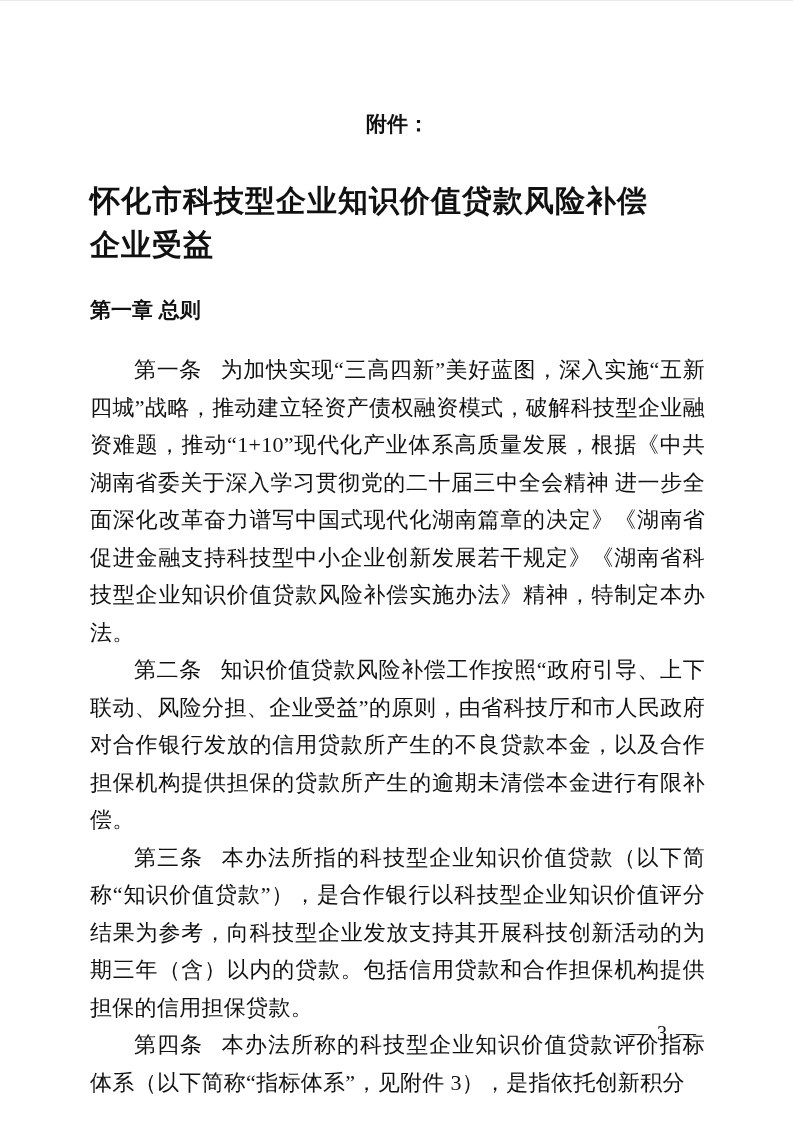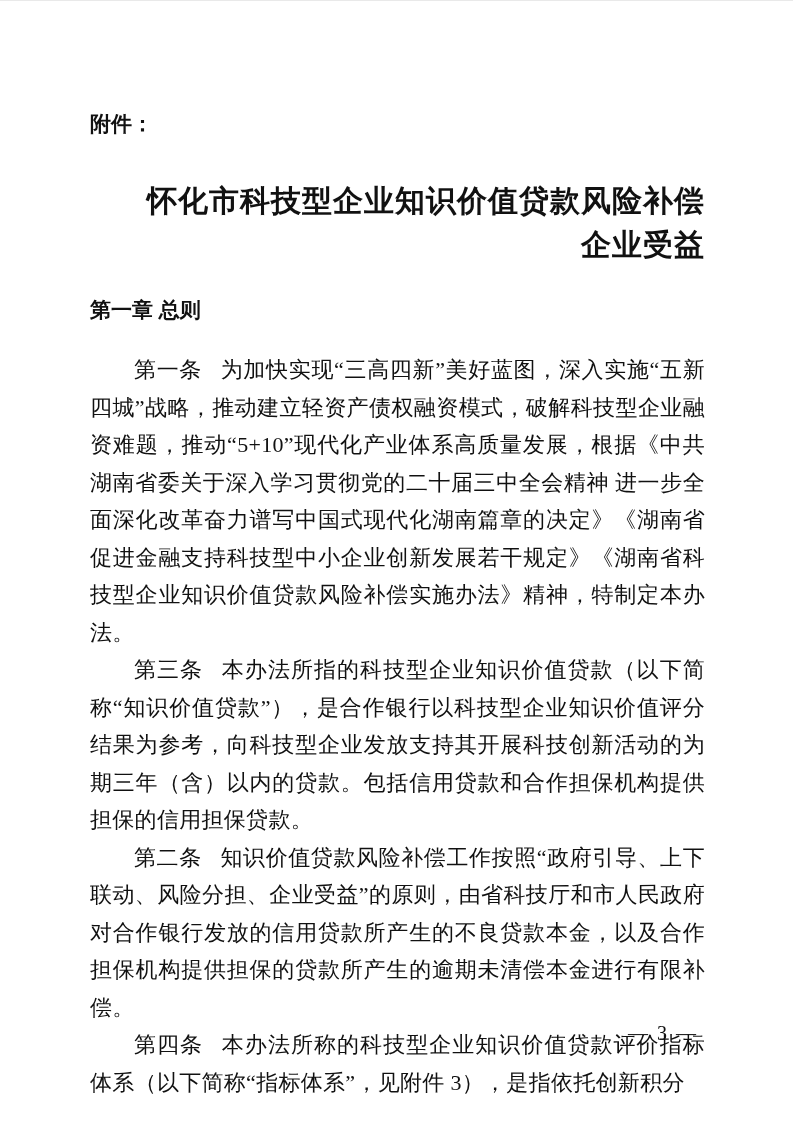--- a/index.html
+++ b/index.html
@@ -17,25 +17,25 @@
   }
   .content {
     padding: 0 88px 0 90px;
   }
   .attachment-label {
     margin-top: 110px;
     font-family: "Liberation Sans", "DejaVu Sans", sans-serif;
     font-weight: bold;
     font-size: 21px;
     line-height: 26px;
-    text-align: left;
+    text-align: center;
   }
   .doc-title {
     margin-top: 42px;
-    text-align: right;
+    text-align: left;
     font-family: "Liberation Serif", "DejaVu Serif", serif;
     font-weight: bold;
     font-size: 30px;
     line-height: 44px;
     letter-spacing: 1px;
   }
   .chapter-heading {
     margin-top: 28px;
     text-align: left;
     font-family: "Liberation Sans", "DejaVu Sans", sans-serif;
@@ -78,27 +78,27 @@
 
     <h1 class="doc-title">
       <span>怀化市科技型企业知识价值贷款风险补偿</span><br>
       <span>企业受益</span>
     </h1>
 
     <div class="chapter-heading">第一章 总则</div>
 
     <div class="articles">
       <p>
-        <span class="art-num">第一条</span><span>为加快实现“三高四新”美好蓝图，深入实施“五新四城”战略，推动建立轻资产债权融资模式，破解科技型企业融资难题，推动“5+10”现代化产业体系高质量发展，根据《中共湖南省委关于深入学习贯彻党的二十届三中全会精神 进一步全面深化改革奋力谱写中国式现代化湖南篇章的决定》《湖南省促进金融支持科技型中小企业创新发展若干规定》《湖南省科技型企业知识价值贷款风险补偿实施办法》精神，特制定本办法。</span>
+        <span class="art-num">第一条</span><span>为加快实现“三高四新”美好蓝图，深入实施“五新四城”战略，推动建立轻资产债权融资模式，破解科技型企业融资难题，推动“1+10”现代化产业体系高质量发展，根据《中共湖南省委关于深入学习贯彻党的二十届三中全会精神 进一步全面深化改革奋力谱写中国式现代化湖南篇章的决定》《湖南省促进金融支持科技型中小企业创新发展若干规定》《湖南省科技型企业知识价值贷款风险补偿实施办法》精神，特制定本办法。</span>
+      </p>
+      <p>
+        <span class="art-num">第二条</span><span>知识价值贷款风险补偿工作按照“政府引导、上下联动、风险分担、企业受益”的原则，由省科技厅和市人民政府对合作银行发放的信用贷款所产生的不良贷款本金，以及合作担保机构提供担保的贷款所产生的逾期未清偿本金进行有限补偿。</span>
       </p>
       <p>
         <span class="art-num">第三条</span><span>本办法所指的科技型企业知识价值贷款（以下简称“知识价值贷款”），是合作银行以科技型企业知识价值评分结果为参考，向科技型企业发放支持其开展科技创新活动的为期三年（含）以内的贷款。包括信用贷款和合作担保机构提供担保的信用担保贷款。</span>
-      </p>
-      <p>
-        <span class="art-num">第二条</span><span>知识价值贷款风险补偿工作按照“政府引导、上下联动、风险分担、企业受益”的原则，由省科技厅和市人民政府对合作银行发放的信用贷款所产生的不良贷款本金，以及合作担保机构提供担保的贷款所产生的逾期未清偿本金进行有限补偿。</span>
       </p>
       <p>
         <span class="art-num">第四条</span><span>本办法所称的科技型企业知识价值贷款评价指标体系（以下简称“指标体系”，见附件 3），是指依托创新积分</span>
       </p>
     </div>
 
   </div>
 
   <div class="page-number">— 3 —</div>
 </div>

